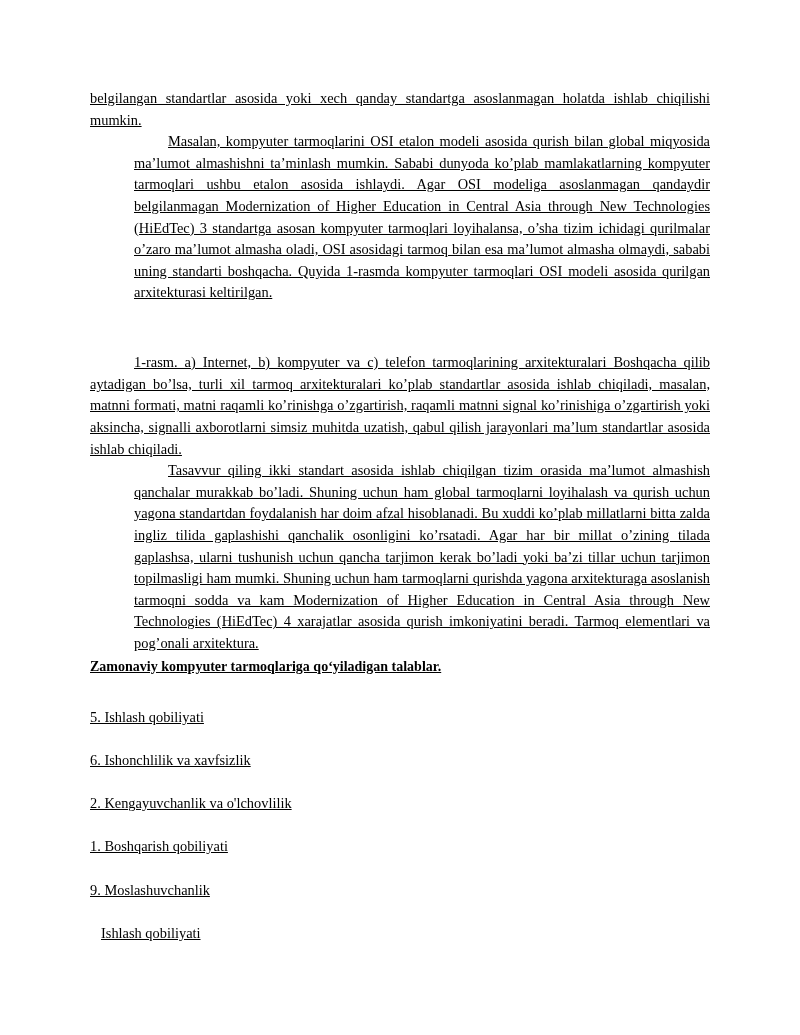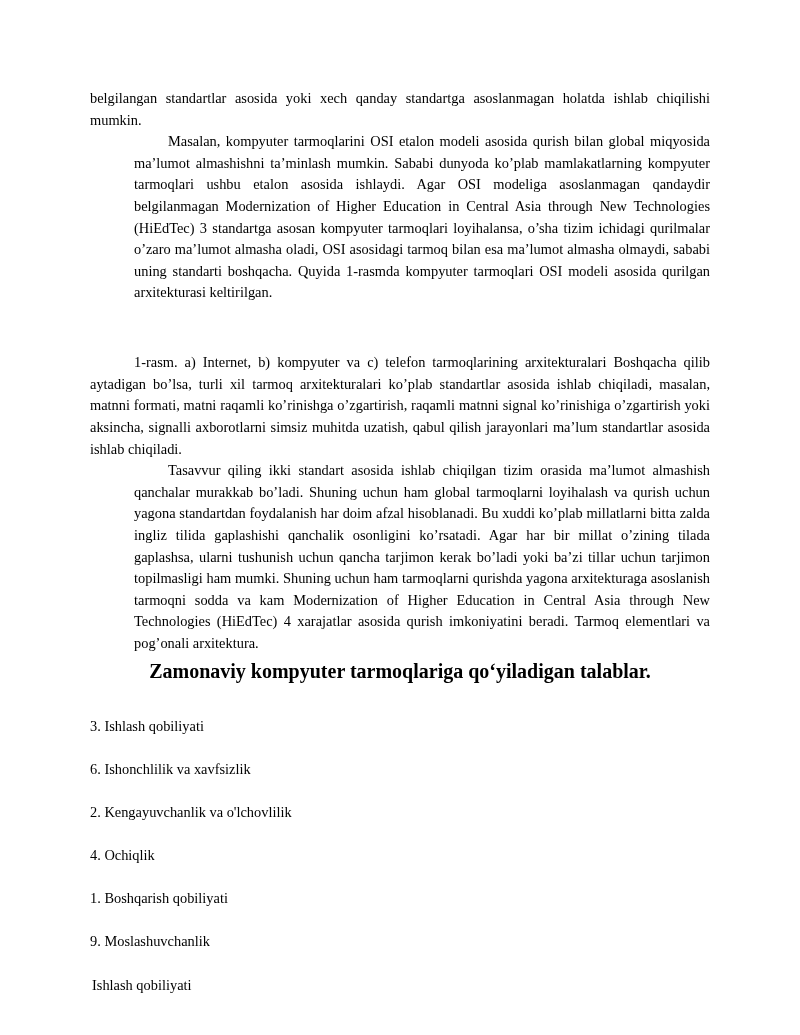--- a/index.html
+++ b/index.html
@@ -14,20 +14,21 @@
     color: #000000;
     -webkit-font-smoothing: antialiased;
   }
   .page {
     position: relative;
     width: 800px;
     height: 939px;
     background: #ffffff;
     box-sizing: border-box;
     padding: 88px 90px 40px 90px;
+    text-decoration: underline;
   }
   .doc-body {
     width: 620px;
   }
   p.para {
     margin: 0;
     font-size: 14.4px;
     line-height: 1.50;
     text-align: justify;
     text-justify: inter-word;
@@ -36,58 +37,57 @@
   p.indent {
     text-indent: 34px;
     margin-left: 44px;
   }
   p.indent-small {
     text-indent: 44px;
     margin-top: 48px;
   }
   h2.section-heading {
     margin: 2px 0 0 0;
-    font-size: 20px;
+    font-size: 14px;
     font-weight: bold;
-    text-align: center;
+    text-align: left;
     line-height: 1.45;
   }
   .list-block {
     margin-top: 30px;
   }
   p.list-item {
     margin: 0 0 23px 0;
     font-size: 14.4px;
     line-height: 1.4;
     text-align: left;
   }
   p.trailer {
-    margin: 2px;
+    margin: 11px;
     font-size: 14.4px;
     line-height: 1.4;
     text-align: left;
   }
 </style>
 </head>
 <body>
 
 <div class="page">
   <div class="doc-body">
 
     <p class="para">belgilangan standartlar asosida yoki xech qanday standartga asoslanmagan holatda ishlab chiqilishi mumkin.</p>
     <p class="para indent">Masalan, kompyuter tarmoqlarini OSI etalon modeli asosida qurish bilan global miqyosida ma’lumot almashishni ta’minlash mumkin. Sababi dunyoda ko’plab mamlakatlarning kompyuter tarmoqlari ushbu etalon asosida ishlaydi. Agar OSI modeliga asoslanmagan qandaydir belgilanmagan Modernization of Higher Education in Central Asia through New Technologies (HiEdTec) 3 standartga asosan kompyuter tarmoqlari loyihalansa, o’sha tizim ichidagi qurilmalar o’zaro ma’lumot almasha oladi, OSI asosidagi tarmoq bilan esa ma’lumot almasha olmaydi, sababi uning standarti boshqacha. Quyida 1-rasmda kompyuter tarmoqlari OSI modeli asosida qurilgan arxitekturasi keltirilgan.</p>
     <p class="para indent-small">1-rasm. a) Internet, b) kompyuter va c) telefon tarmoqlarining arxitekturalari Boshqacha qilib aytadigan bo’lsa, turli xil tarmoq arxitekturalari ko’plab standartlar asosida ishlab chiqiladi, masalan, matnni formati, matni raqamli ko’rinishga o’zgartirish, raqamli matnni signal ko’rinishiga o’zgartirish yoki aksincha, signalli axborotlarni simsiz muhitda uzatish, qabul qilish jarayonlari ma’lum standartlar asosida ishlab chiqiladi.</p>
     <p class="para indent">Tasavvur qiling ikki standart asosida ishlab chiqilgan tizim orasida ma’lumot almashish qanchalar murakkab bo’ladi. Shuning uchun ham global tarmoqlarni loyihalash va qurish uchun yagona standartdan foydalanish har doim afzal hisoblanadi. Bu xuddi ko’plab millatlarni bitta zalda ingliz tilida gaplashishi qanchalik osonligini ko’rsatadi. Agar har bir millat o’zining tilada gaplashsa, ularni tushunish uchun qancha tarjimon kerak bo’ladi yoki ba’zi tillar uchun tarjimon topilmasligi ham mumki. Shuning uchun ham tarmoqlarni qurishda yagona arxitekturaga asoslanish tarmoqni sodda va kam     Modernization of Higher Education in Central Asia through New Technologies (HiEdTec) 4 xarajatlar asosida qurish imkoniyatini beradi. Tarmoq elementlari va pog’onali arxitektura.</p>
 
     <h2 class="section-heading">Zamonaviy kompyuter tarmoqlariga qo‘yiladigan talablar.</h2>
 
     <div class="list-block">
-      <p class="list-item">3. Ishlash qobiliyati</p>
+      <p class="list-item">5. Ishlash qobiliyati</p>
       <p class="list-item">6. Ishonchlilik va xavfsizlik</p>
       <p class="list-item">2. Kengayuvchanlik va o'lchovlilik</p>
-      <p class="list-item">4. Ochiqlik</p>
       <p class="list-item">1. Boshqarish qobiliyati</p>
       <p class="list-item">9. Moslashuvchanlik</p>
       <p class="trailer">Ishlash qobiliyati</p>
     </div>
 
   </div>
 </div>
 
 </body></html>

